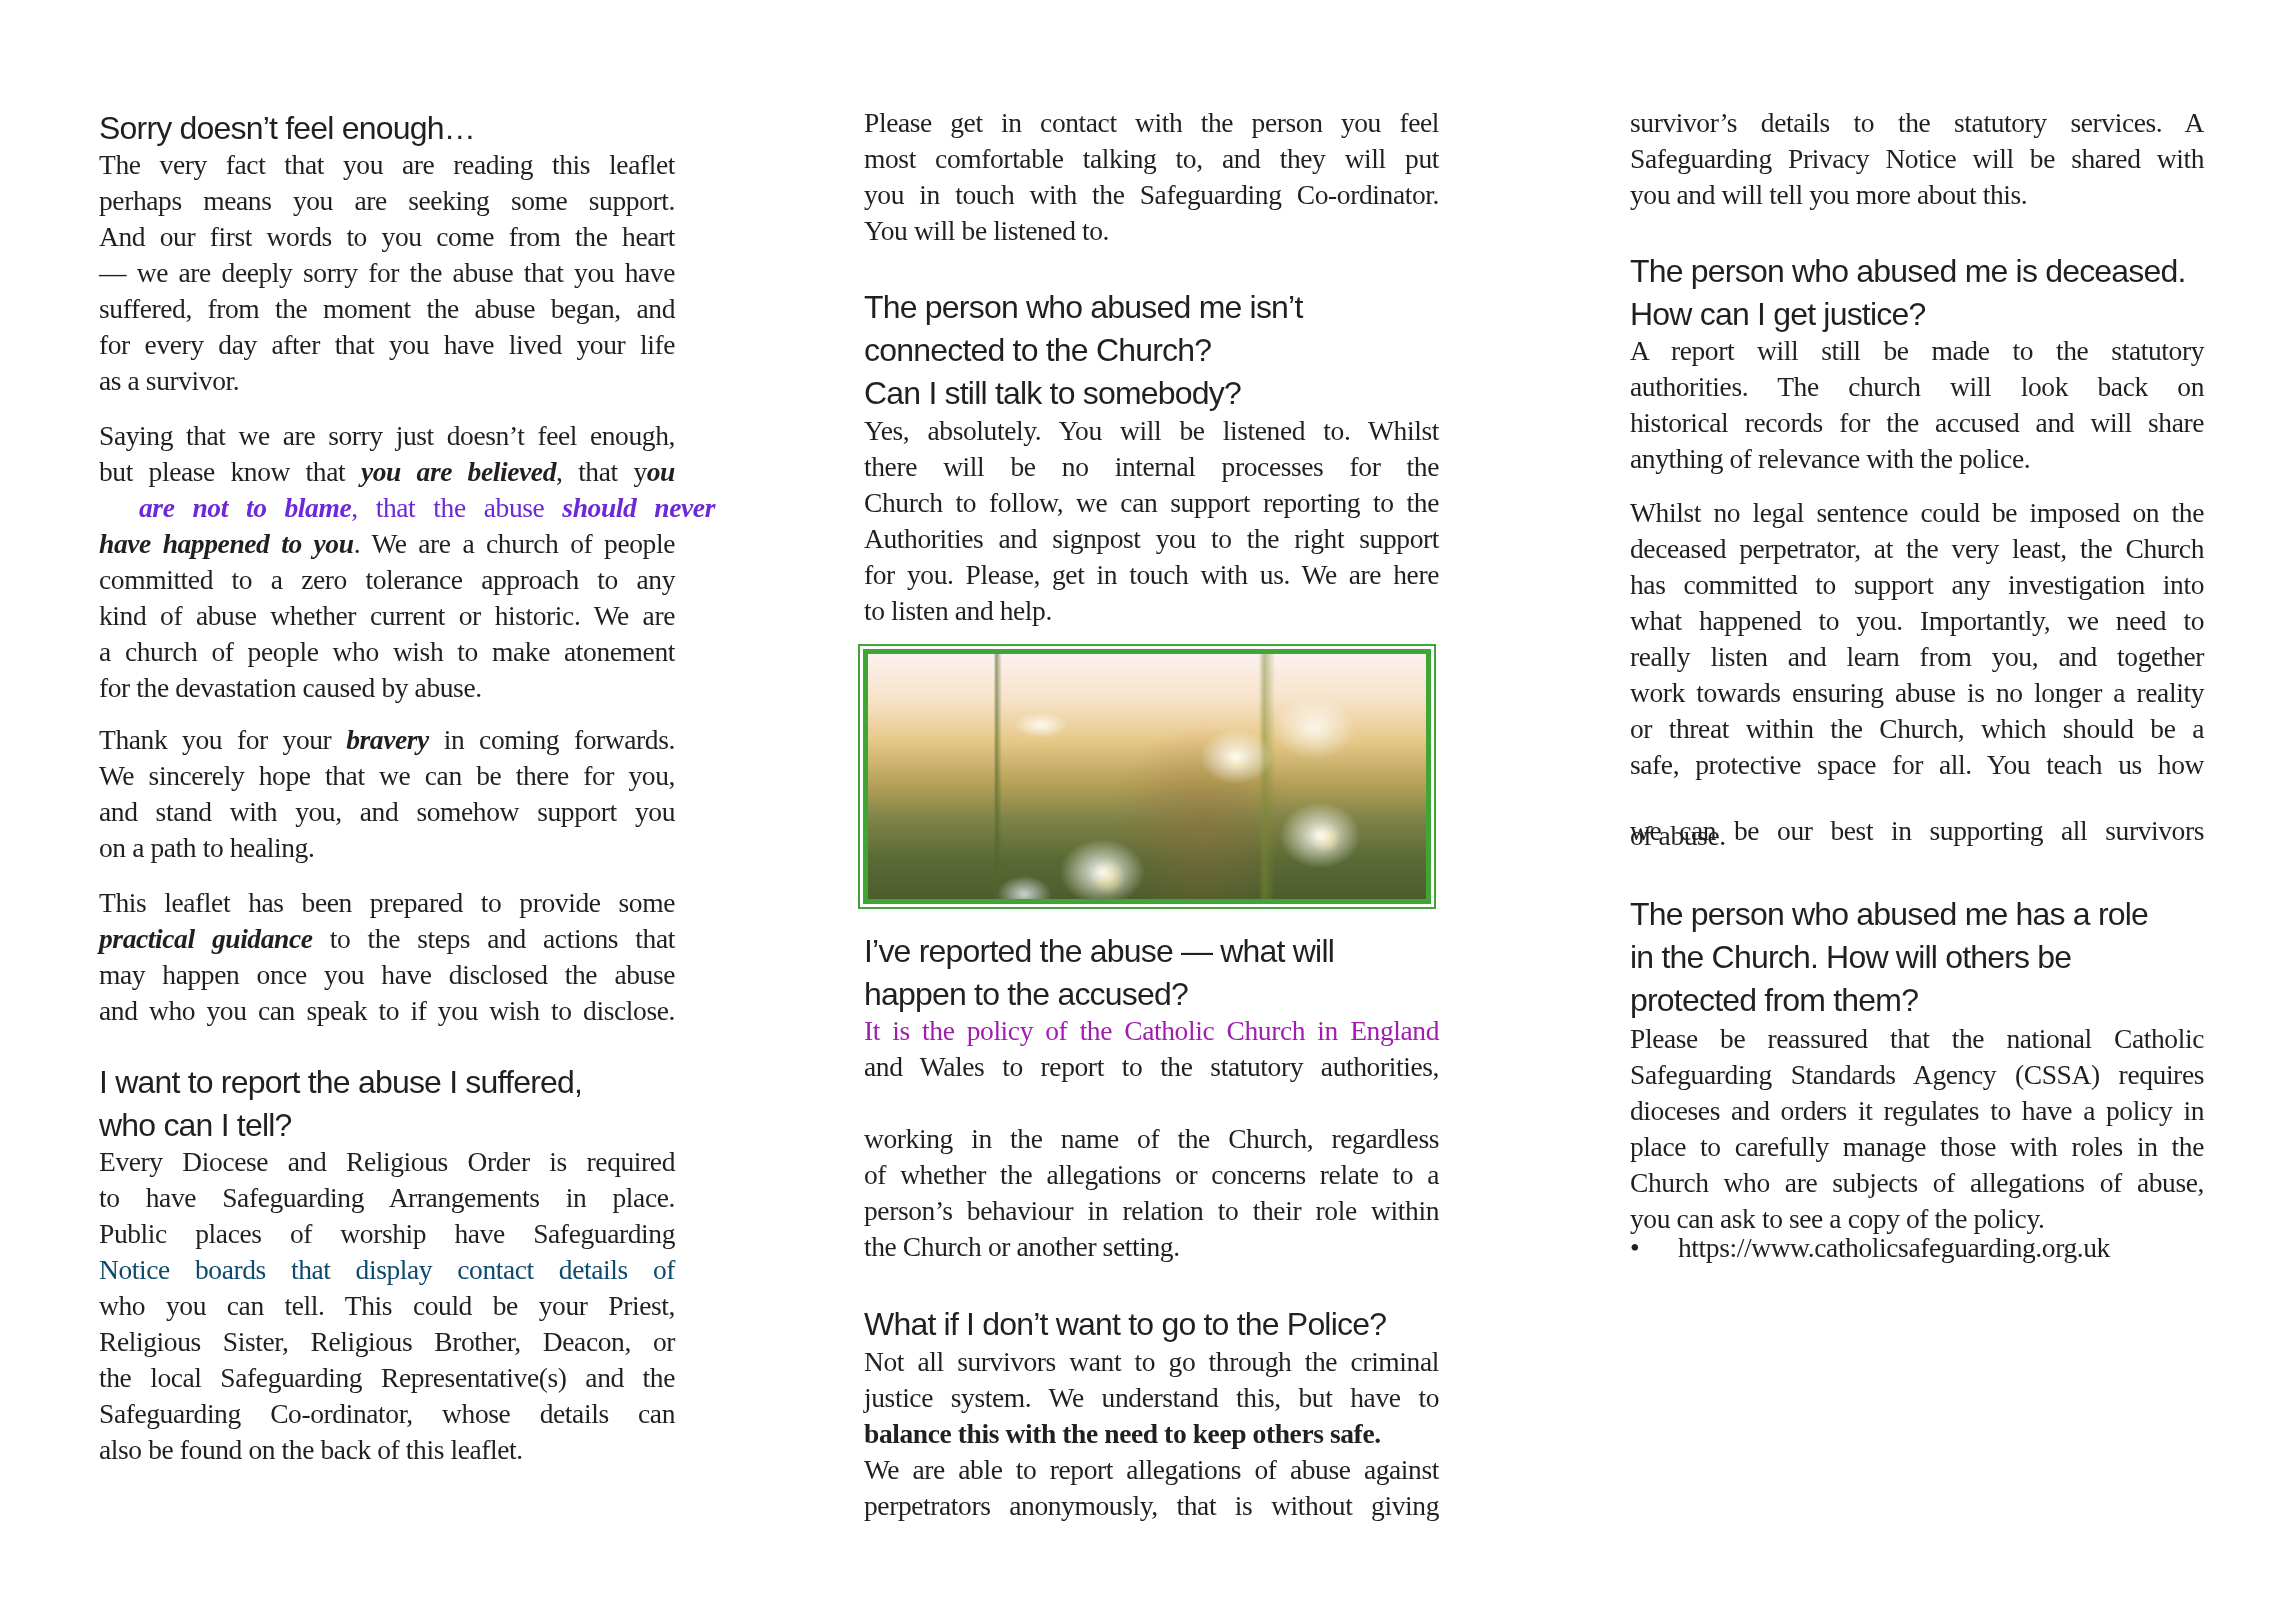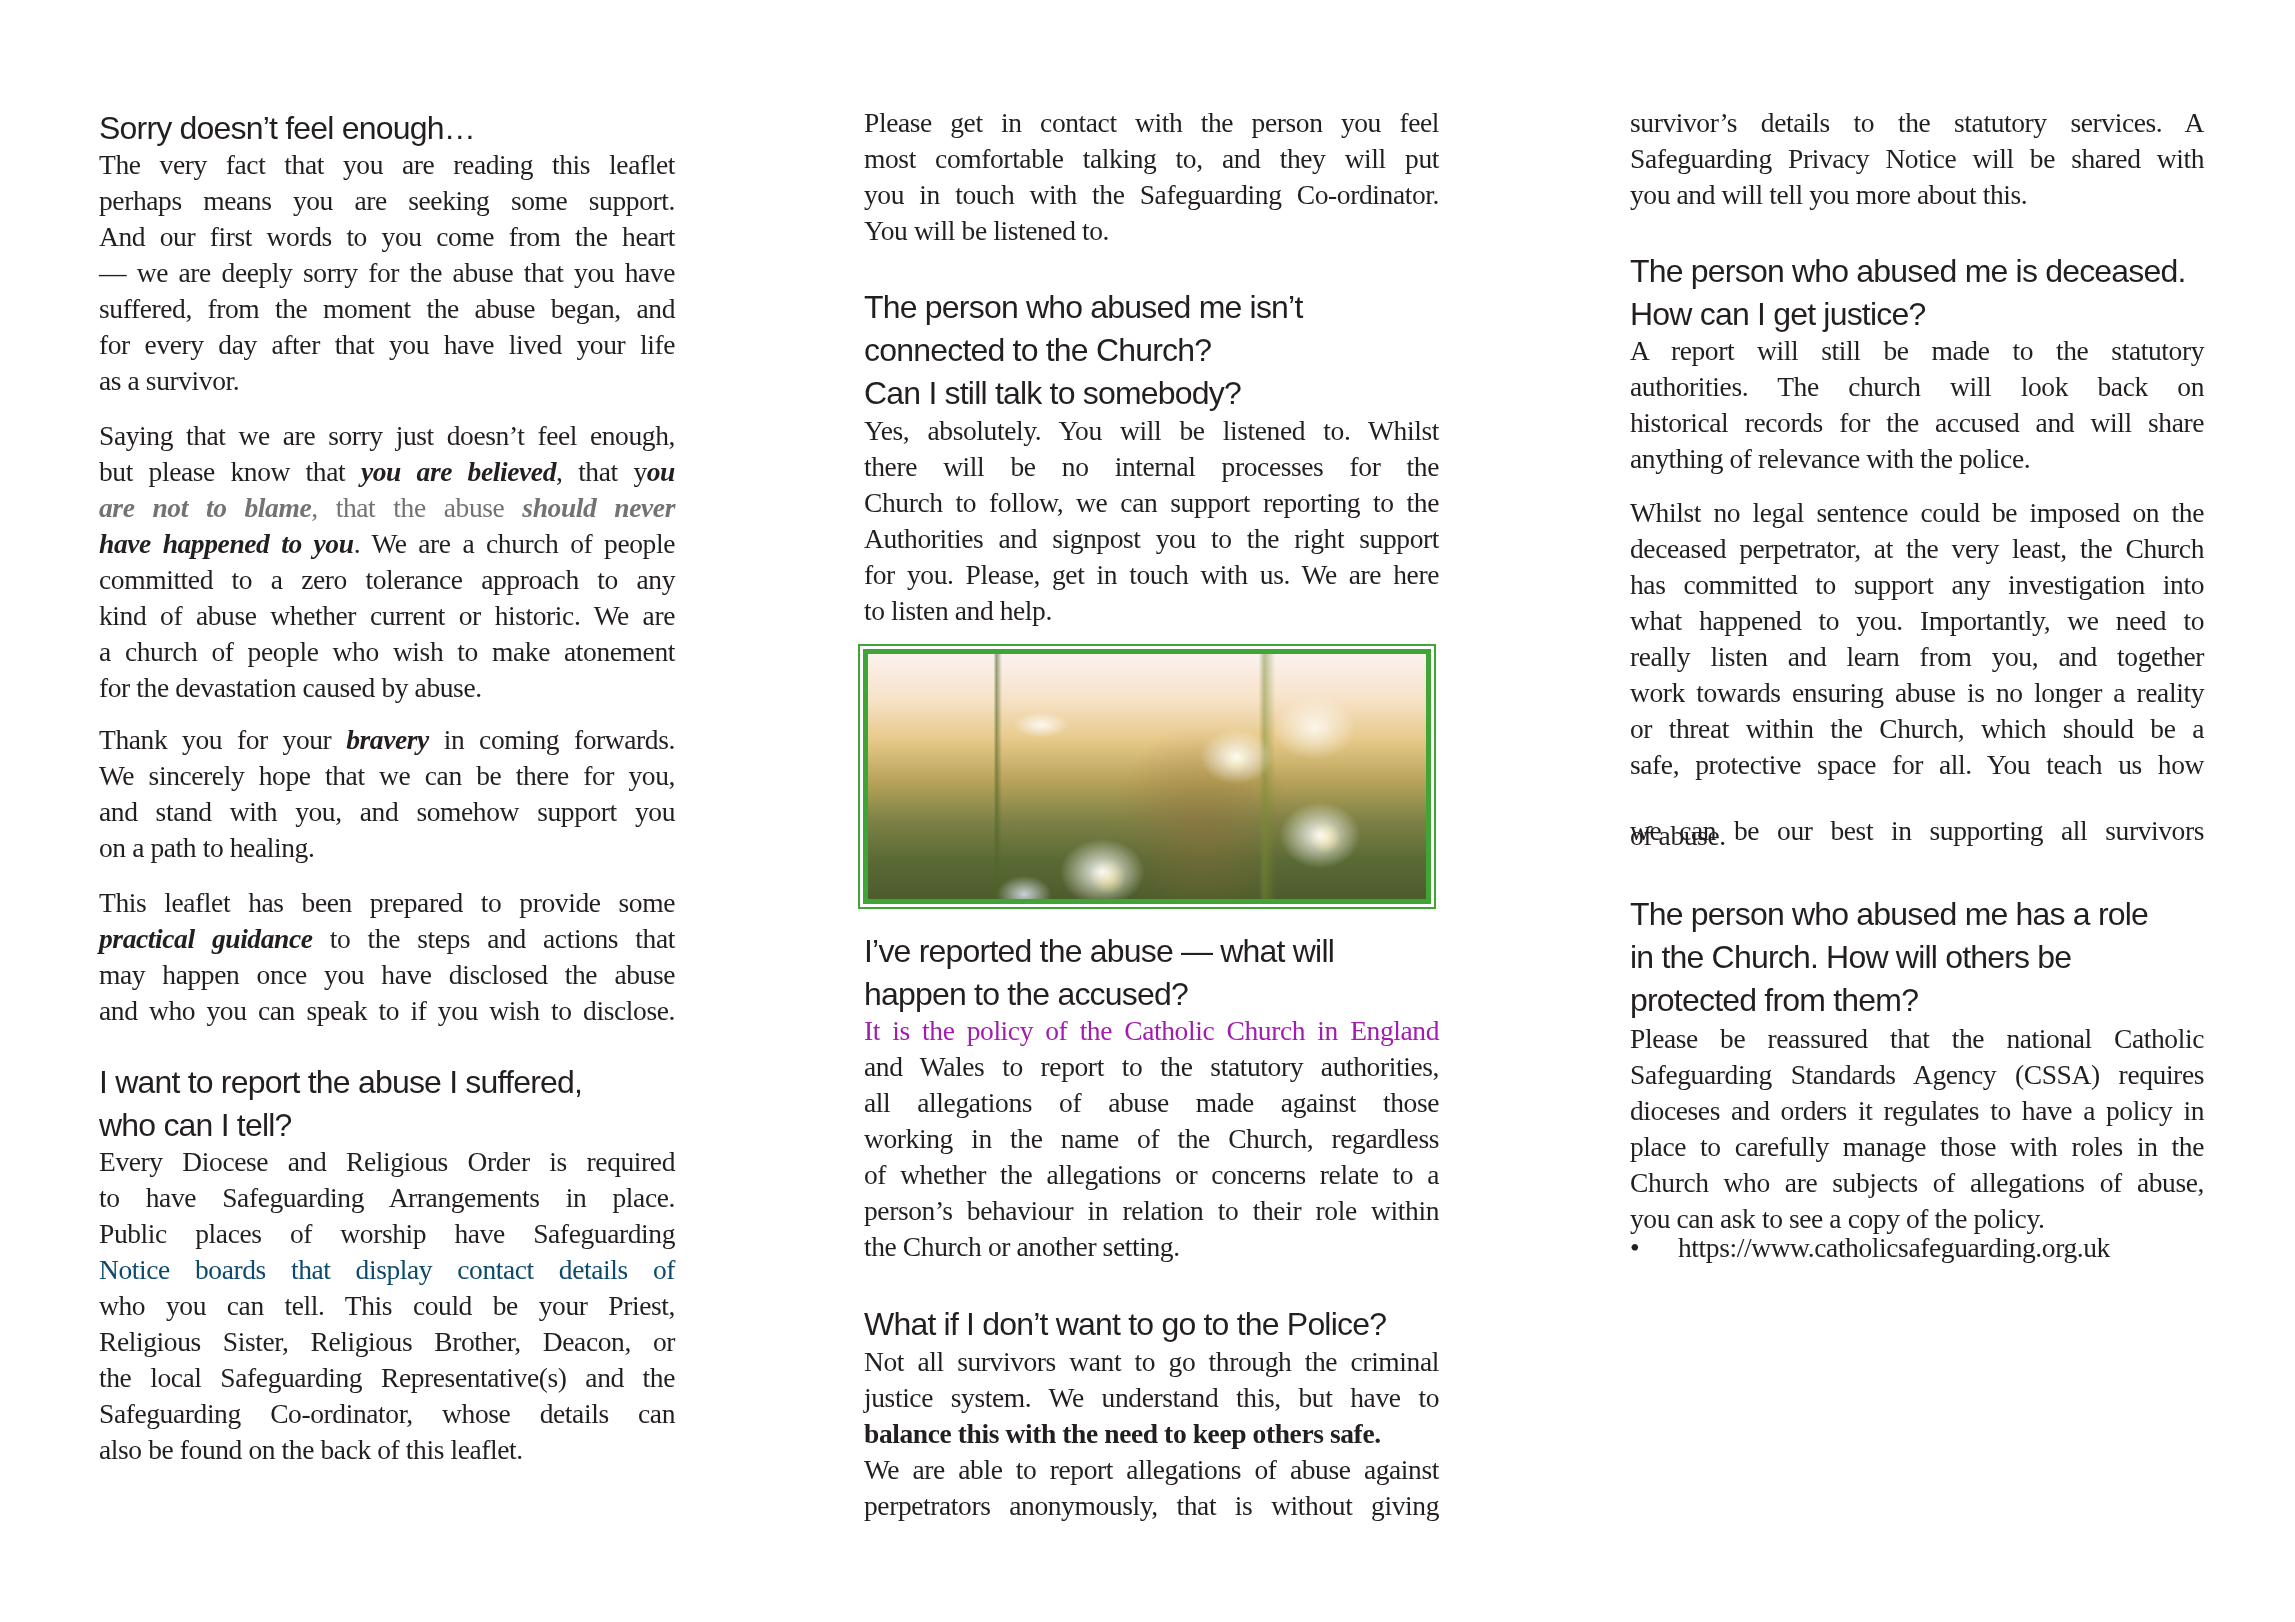--- a/index.html
+++ b/index.html
@@ -63,21 +63,21 @@
       <div class="heading" style="top: 98px; color: rgb(35, 31, 32);">Sorry doesn’t feel enough…</div>
       <div class="line justify" style="top: 136px; color: rgb(35, 31, 32);">The very fact that you are reading this leaflet</div>
       <div class="line justify" style="top: 172px; color: rgb(35, 31, 32);">perhaps means you are seeking some support.</div>
       <div class="line justify" style="top: 208px; color: rgb(35, 31, 32);">And our first words to you come from the heart</div>
       <div class="line justify" style="top: 244px; color: rgb(35, 31, 32);">— we are deeply sorry for the abuse that you have</div>
       <div class="line justify" style="top: 280px; color: rgb(35, 31, 32);">suffered, from the moment the abuse began, and</div>
       <div class="line justify" style="top: 316px; color: rgb(35, 31, 32);">for every day after that you have lived your life</div>
       <div class="line" style="top: 352px; color: rgb(35, 31, 32);">as a survivor.</div>
       <div class="line justify" style="top: 407px; color: rgb(35, 31, 32);">Saying that we are sorry just doesn’t feel enough,</div>
       <div class="line justify" style="top: 443px; color: rgb(35, 31, 32);"><span>but please know that </span><span class="em">you are believed</span><span>, that y</span><span class="em">ou</span></div>
-      <div class="line justify" style="top: 479px; color: #737373;"><span class="em">are not to blame</span><span>, that the abuse </span><span class="em">should never</span></div>
+      <div class="line justify" style="top: 479px; color: #6d28d9; margin-left: 40px;"><span class="em">are not to blame</span><span>, that the abuse </span><span class="em">should never</span></div>
       <div class="line justify" style="top: 515px; color: rgb(35, 31, 32);"><span class="em">have happened to you</span><span>. We are a church of people</span></div>
       <div class="line justify" style="top: 551px; color: rgb(35, 31, 32);">committed to a zero tolerance approach to any</div>
       <div class="line justify" style="top: 587px; color: rgb(35, 31, 32);">kind of abuse whether current or historic. We are</div>
       <div class="line justify" style="top: 623px; color: rgb(35, 31, 32);">a church of people who wish to make atonement</div>
       <div class="line" style="top: 659px; color: rgb(35, 31, 32);">for the devastation caused by abuse.</div>
       <div class="line justify" style="top: 711px; color: rgb(35, 31, 32);"><span>Thank you for your </span><span class="em">bravery</span><span> in coming forwards.</span></div>
       <div class="line justify" style="top: 747px; color: rgb(35, 31, 32);">We sincerely hope that we can be there for you,</div>
       <div class="line justify" style="top: 783px; color: rgb(35, 31, 32);">and stand with you, and somehow support you</div>
       <div class="line" style="top: 819px; color: rgb(35, 31, 32);">on a path to healing.</div>
       <div class="line justify" style="top: 874px; color: rgb(35, 31, 32);">This leaflet has been prepared to provide some</div>
@@ -107,21 +107,20 @@
       <div class="line justify" style="top: 402px; color: rgb(35, 31, 32);">Yes, absolutely. You will be listened to. Whilst</div>
       <div class="line justify" style="top: 438px; color: rgb(35, 31, 32);">there will be no internal processes for the</div>
       <div class="line justify" style="top: 474px; color: rgb(35, 31, 32);">Church to follow, we can support reporting to the</div>
       <div class="line justify" style="top: 510px; color: rgb(35, 31, 32);">Authorities and signpost you to the right support</div>
       <div class="line justify" style="top: 546px; color: rgb(35, 31, 32);">for you. Please, get in touch with us. We are here</div>
       <div class="line" style="top: 582px; color: rgb(35, 31, 32);">to listen and help.</div>
       <div class="heading" style="top: 921px; color: rgb(35, 31, 32);">I’ve reported the abuse — what will</div>
       <div class="heading" style="top: 964px; color: rgb(35, 31, 32);">happen to the accused?</div>
       <div class="line justify" style="top: 1002px; color: #a21caf;">It is the policy of the Catholic Church in England</div>
       <div class="line justify" style="top: 1038px; color: rgb(35, 31, 32);">and Wales to report to the statutory authorities,</div>
-      <div class="line justify" style="top: 1074px; color: rgb(35, 31, 32);">all allegations of abuse made against those</div>
       <div class="line justify" style="top: 1110px; color: rgb(35, 31, 32);">working in the name of the Church, regardless</div>
       <div class="line justify" style="top: 1146px; color: rgb(35, 31, 32);">of whether the allegations or concerns relate to a</div>
       <div class="line justify" style="top: 1182px; color: rgb(35, 31, 32);">person’s behaviour in relation to their role within</div>
       <div class="line" style="top: 1218px; color: rgb(35, 31, 32);">the Church or another setting.</div>
       <div class="heading" style="top: 1294px; color: rgb(35, 31, 32);">What if I don’t want to go to the Police?</div>
       <div class="line justify" style="top: 1333px; color: rgb(35, 31, 32);">Not all survivors want to go through the criminal</div>
       <div class="line justify" style="top: 1369px; color: rgb(35, 31, 32);">justice system. We understand this, but have to</div>
       <div class="line" style="top: 1405px; color: rgb(35, 31, 32); font-weight: bold;">balance this with the need to keep others safe.</div>
       <div class="line justify" style="top: 1441px; color: rgb(35, 31, 32);">We are able to report allegations of abuse against</div>
       <div class="line justify" style="top: 1477px; color: rgb(35, 31, 32);">perpetrators anonymously, that is without giving</div>

